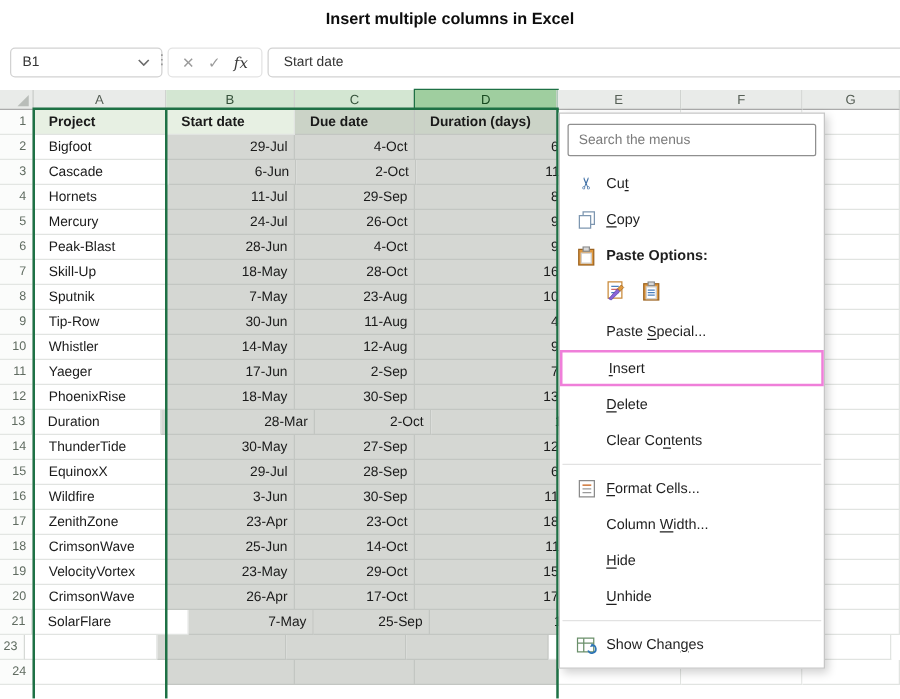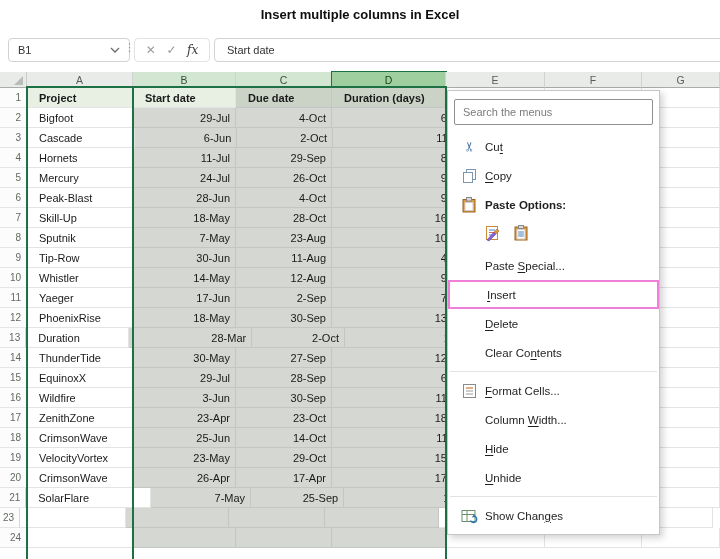--- a/index.html
+++ b/index.html
@@ -329,21 +329,21 @@
           <span class="dval">159</span>
         </div>
         <div class="cell" style="width: 99px;"></div>
         <div class="cell" style="width: 97px;"></div>
         <div class="cell" style="width: 78px;"></div>
       </div>
       <div class="drow">
         <div class="rnum" style="width: 27px;">20</div>
         <div class="cell left" style="width: 106px;">CrimsonWave</div>
         <div class="cell gray right" style="width: 103px;">26-Apr</div>
-        <div class="cell gray right" style="width: 96px;">17-Apr</div>
+        <div class="cell gray right" style="width: 96px;">17-Oct</div>
         <div class="cell gray durcell" style="width: 114px;">
           <span class="dval">174</span>
         </div>
         <div class="cell" style="width: 99px;"></div>
         <div class="cell" style="width: 97px;"></div>
         <div class="cell" style="width: 78px;"></div>
       </div>
       <div class="drow">
         <div class="rnum" style="width: 27px;">21</div>
         <div class="cell left" style="width: 129px;">SolarFlare</div>

